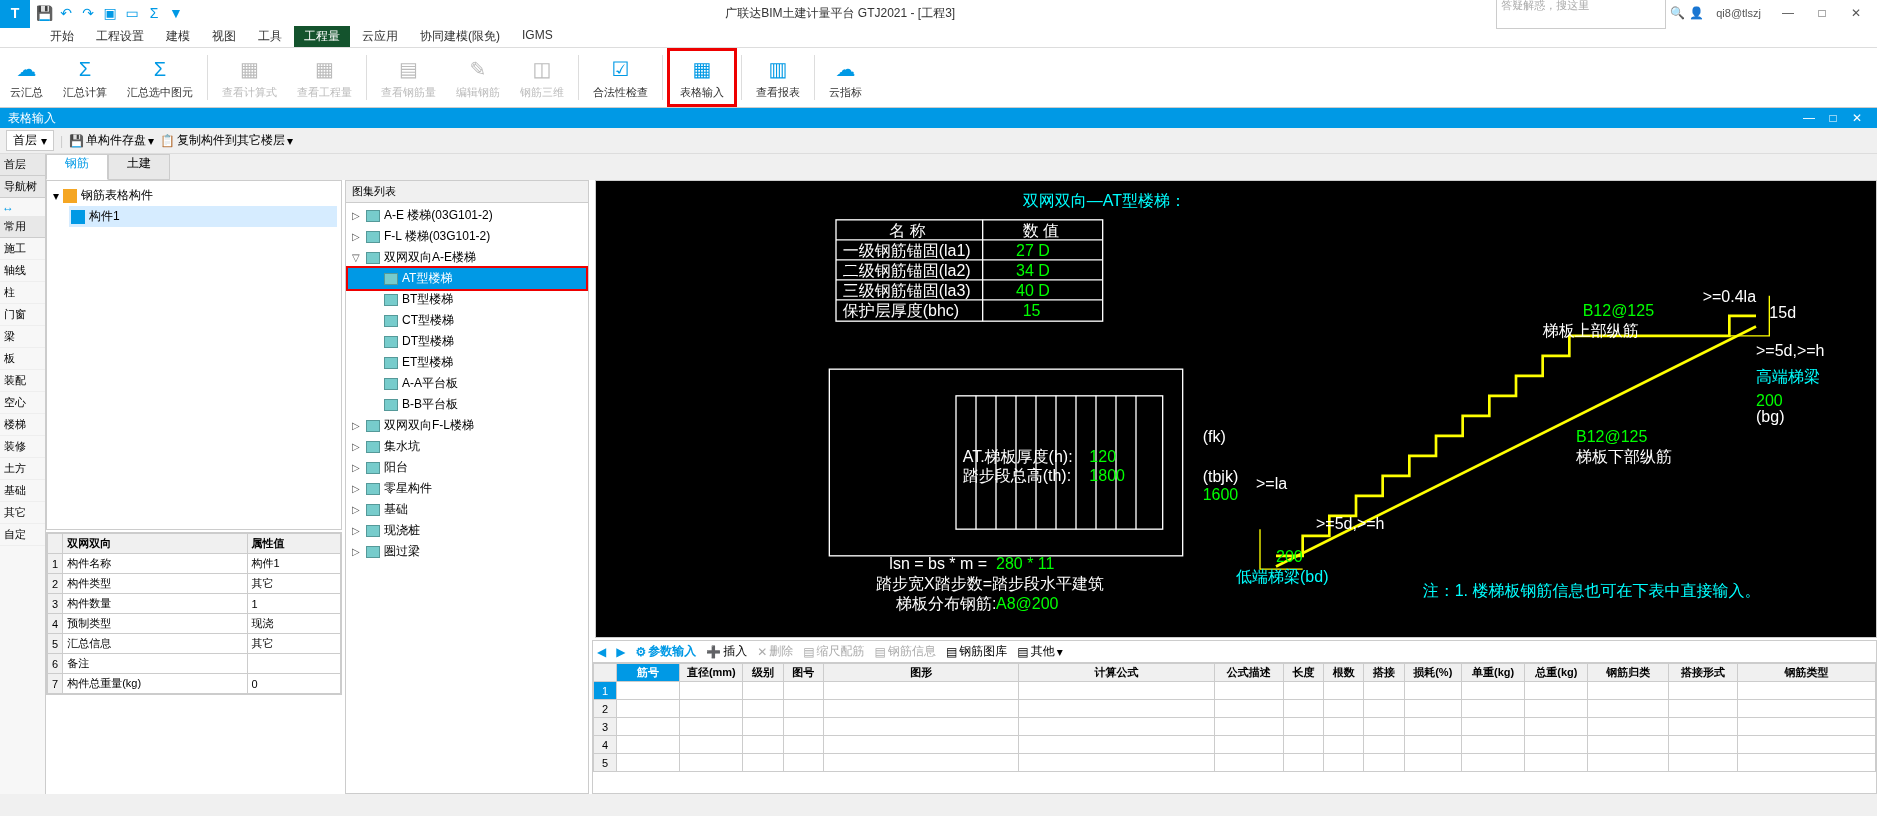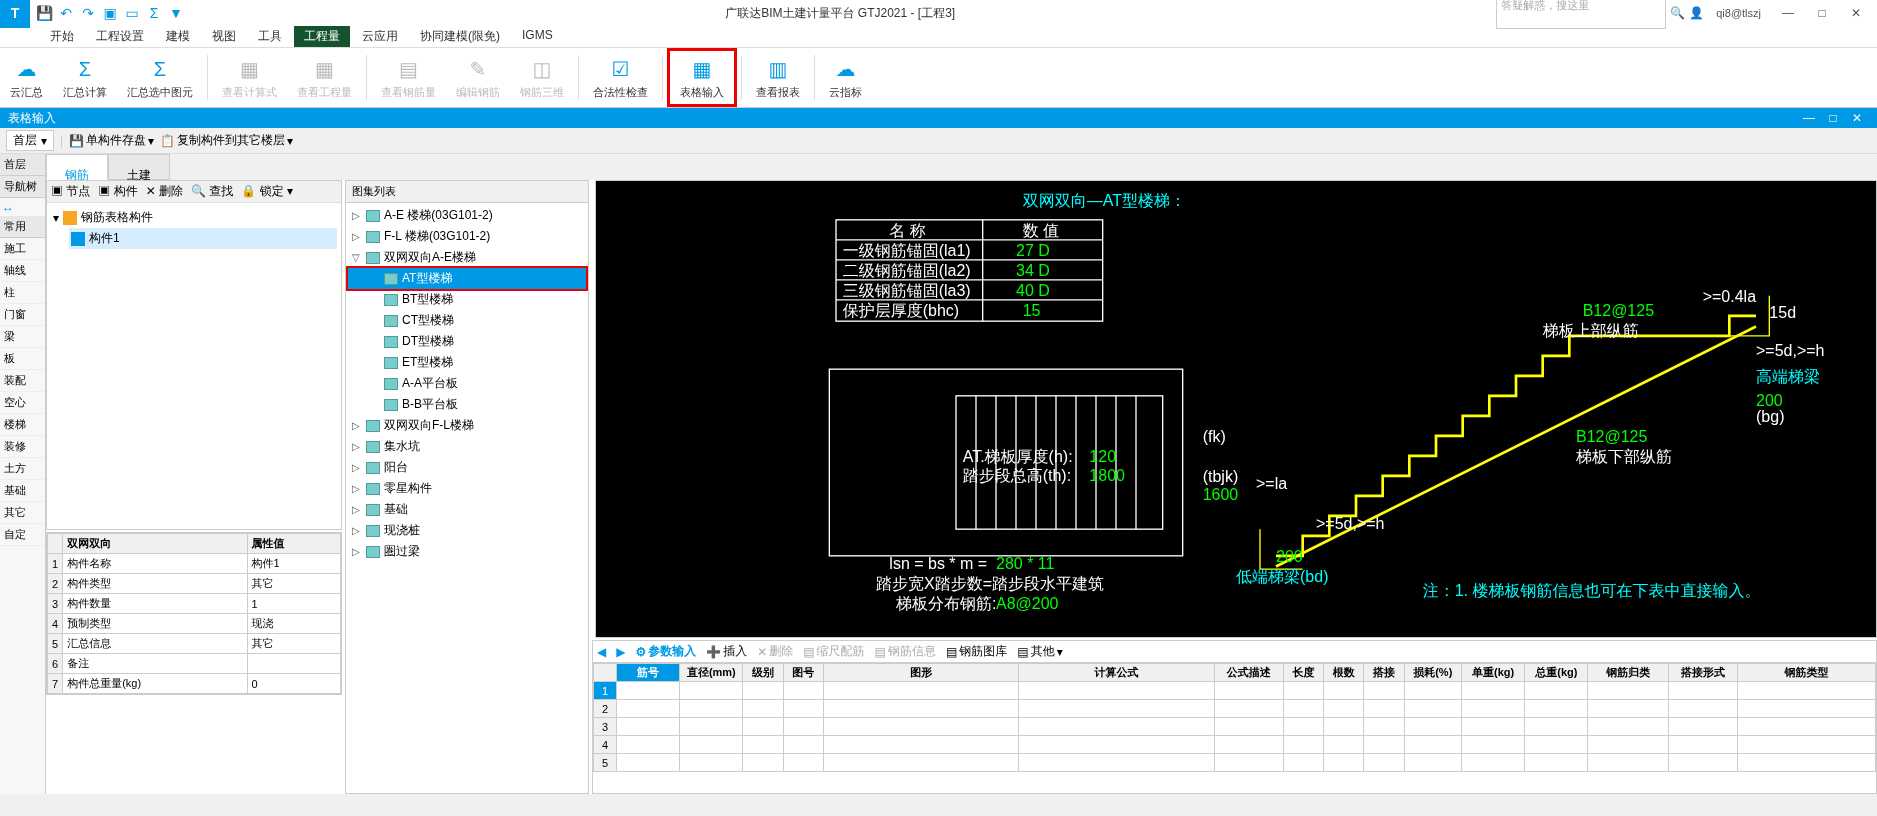--- a/index.html
+++ b/index.html
@@ -41,21 +41,21 @@
 
 
 .main-row { display: flex; height: 640px; }
 .left-strip { width: 46px; background: #f7f7f7; border-right: 1px solid #ccc; }
 .left-strip .hdr { background: #e8e8e8; padding: 3px 4px; font-size: 11px; border-bottom: 1px solid #ccc; }
 .left-strip .itm { padding: 3px 4px; font-size: 11px; border-bottom: 1px solid #eee; }
 
 .center-col { flex: 1; display: flex; flex-direction: column; }
 
 .tabs { height: 26px; background: #f0f0f0; display: flex; }
-.tab { padding: 12px 18px; font-size: 12px; border: 1px solid #ccc; background: #e8e8e8; cursor: pointer; }
+.tab { padding: 0 18px; font-size: 12px; border: 1px solid #ccc; background: #e8e8e8; cursor: pointer; }
 .tab.active { background: #fff; color: #0099e5; border-bottom: 1px solid #fff; }
 
 .work-row { flex: 1; display: flex; background: #fff; }
 
 .panel { border: 1px solid #ccc; display: flex; flex-direction: column; }
 .panel-tb { height: 22px; background: #f0f0f0; border-bottom: 1px solid #ddd; display: flex; align-items: center; padding: 0 4px; gap: 8px; font-size: 11px; }
 
 .comp-panel { width: 296px; }
 .comp-tree { flex: 1; padding: 4px; }
 .ctree-row { display: flex; align-items: center; gap: 4px; padding: 2px; font-size: 12px; }
@@ -246,27 +246,20 @@
   <div class="center-col">
     <div class="tabs">
       <div class="tab active">钢筋</div>
       <div class="tab">土建</div>
     </div>
 
     <div class="work-row">
 
       <div style="display:flex;flex-direction:column">
         <div class="panel comp-panel" style="height:350px">
-          <div class="panel-tb">
-            <span>▣ <span>节点</span></span>
-            <span>▣ <span>构件</span></span>
-            <span>✕ <span>删除</span></span>
-            <span>🔍 <span>查找</span></span>
-            <span>🔒 <span>锁定</span> ▾</span>
-          </div>
           <div class="comp-tree">
             <div class="ctree-row">
                 <span>▾</span>
                 <span class="fold-ic"></span>
                 <span>钢筋表格构件</span>
               </div>
             <div class="ctree-row sel" style="margin-left:18px">
                 <span class="file-ic"></span>
                 <span>构件1</span>
               </div>

